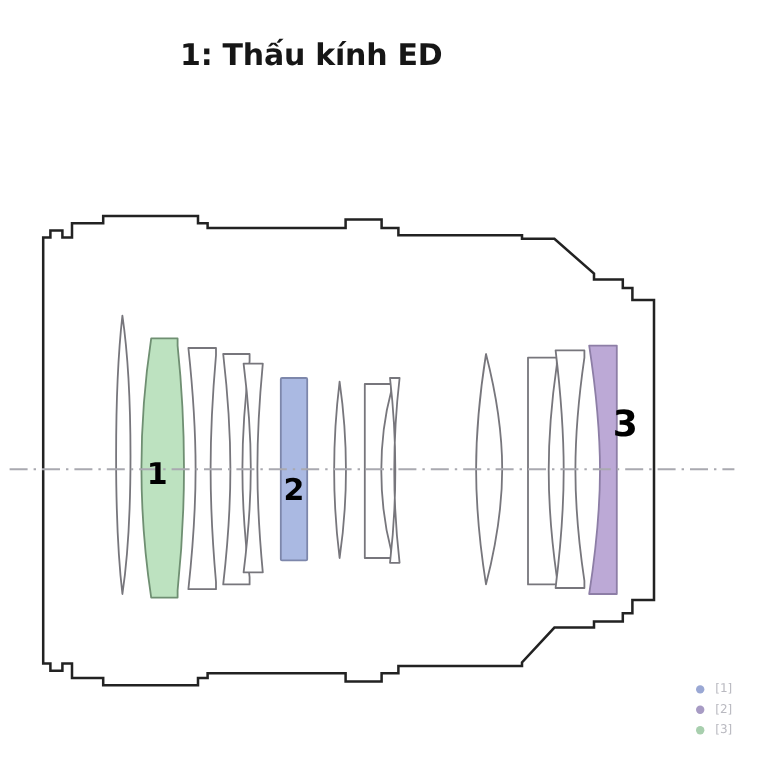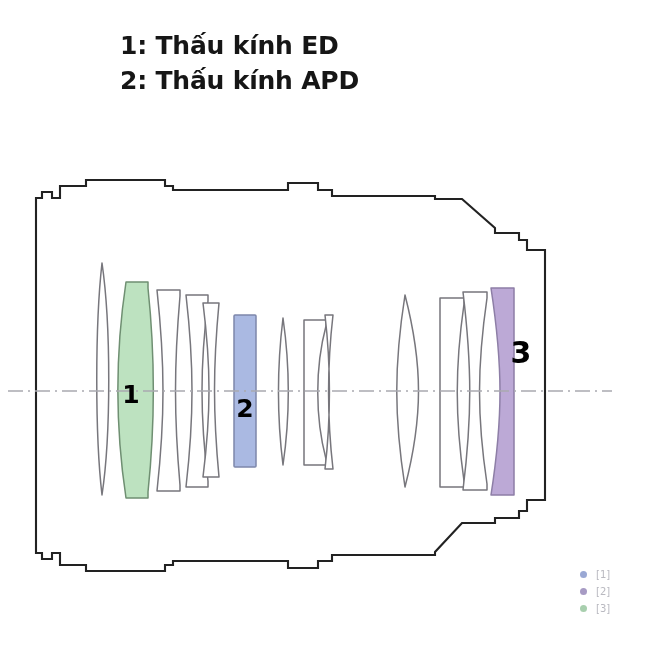--- a/index.html
+++ b/index.html
@@ -11,21 +11,21 @@
     width: 650px;
     height: 650px;
     position: relative;
     overflow: hidden;
     font-family: "DejaVu Sans", sans-serif;
   }
 
   
   #caption {
     position: absolute;
-    left: 120px;
+    left: 150px;
     top: 28px;
     width: 420px;
   }
   .caption-line {
     font-family: "DejaVu Sans", sans-serif;
     font-weight: bold;
     font-size: 25px;
     line-height: 35px;
     color: #161616;
     letter-spacing: -0.2px;
@@ -106,21 +106,20 @@
     font-size: 10px;
     color: #b9b9c0;
     line-height: 1;
   }
 </style>
 </head>
 <body>
 
 <div id="caption">
   <div class="caption-line">1: Thấu kính ED</div>
-  <div class="caption-line">2: Thấu kính APD</div>
 </div>
 
 <div id="diagram">
 <svg width="650" height="470" viewBox="0 0 650 470" xmlns="http://www.w3.org/2000/svg">
 
   <path class="barrel" d="M 36,50 L 36,43 L 42,43 L 42,37 L 52,37 L 52,43 L 60,43
            L 60,31 L 86,31 L 86,25 L 165,25 L 165,31 L 173,31
            L 173,35 L 288,35 L 288,28 L 318,28 L 318,35 L 332,35
            L 332,41 L 435,41 L 435,44 L 462,44 L 495,73 L 495,78
            L 519,78 L 519,85 L 527,85 L 527,95 L 545,95

